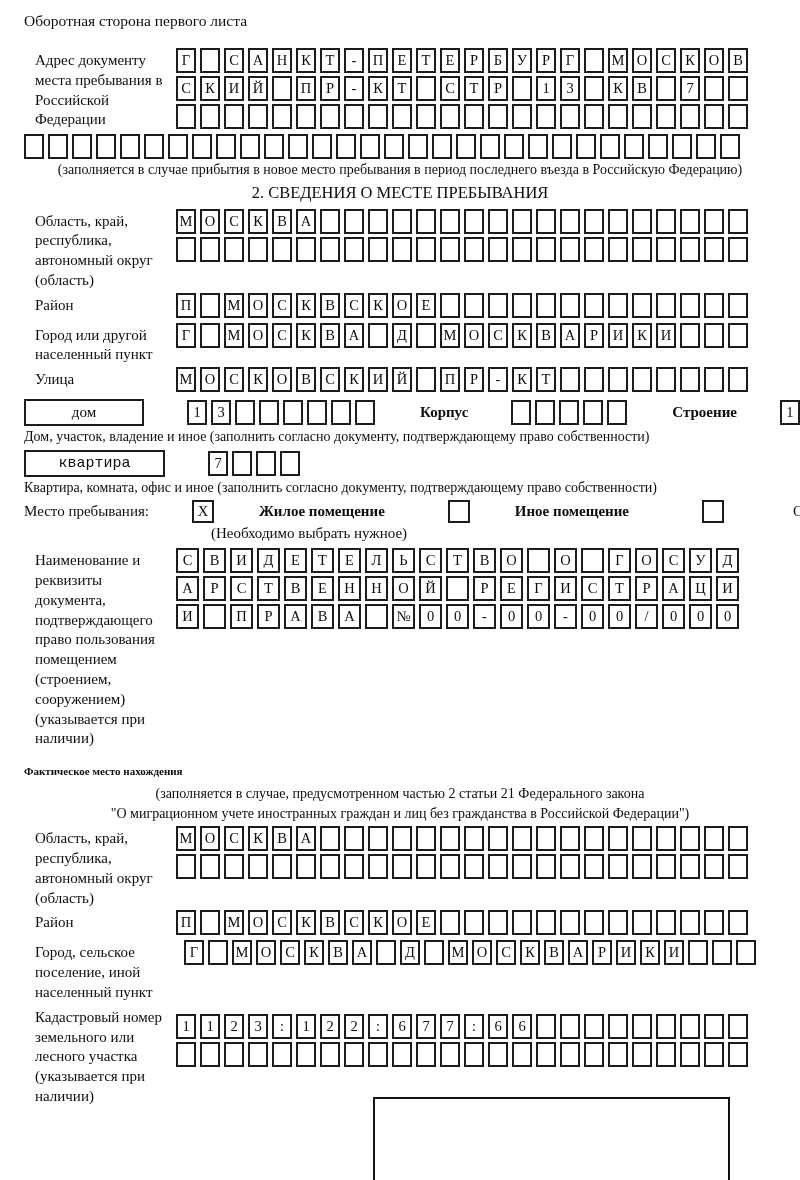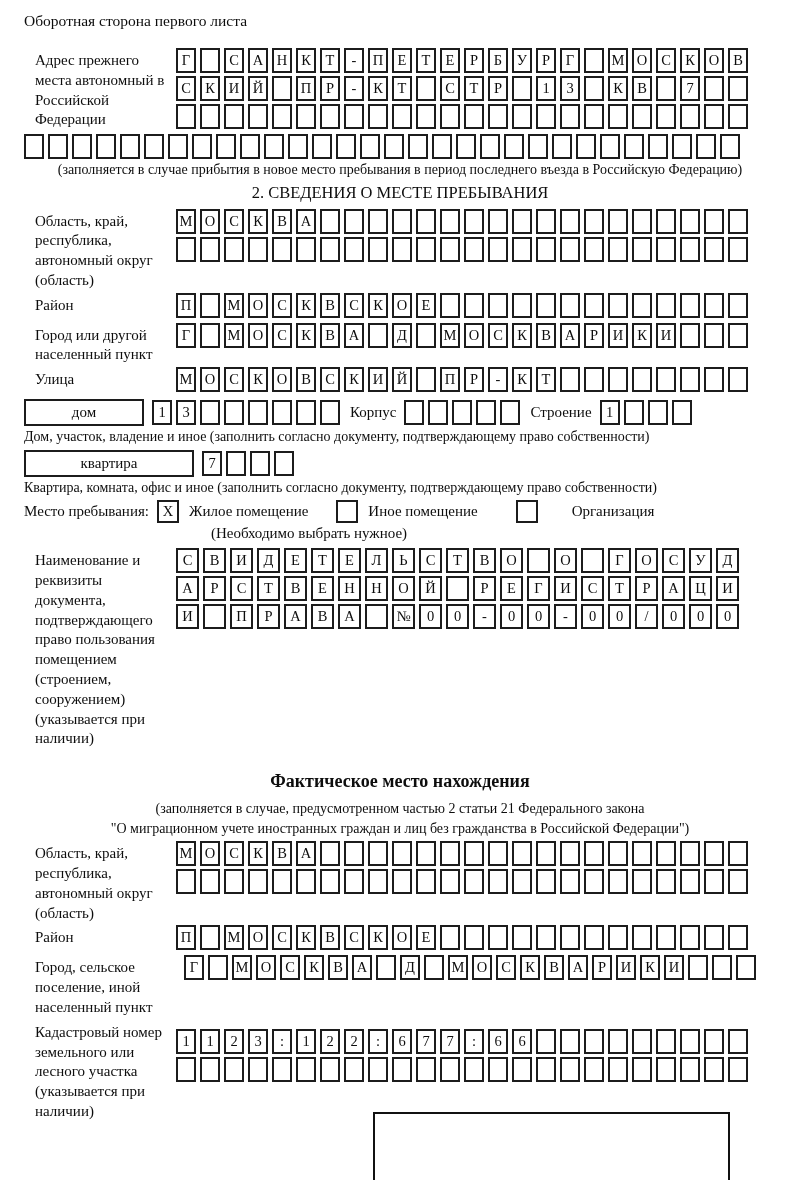--- a/index.html
+++ b/index.html
@@ -11,44 +11,44 @@
   .labelcol { width:152px; flex:0 0 auto; line-height:1.32; padding-top:3px; padding-left:11px; }
   .labelcol.w160 { width:160px; padding-left:11px; }
   .rowscol { flex:1 1 auto; }
   .boxrow { display:flex; gap:4px; margin-bottom:3px; }
   .cell { flex:0 0 auto; width:20px; height:25px; border:2px solid #1c1c1c;
     display:flex; align-items:center; justify-content:center; font-size:14.5px; background:#fff; }
   .doccells .cell { width:23px; }
   .fullrow { margin-top:2px; margin-bottom:2px; }
   .note { font-size:14px; text-align:center; line-height:1.25; margin:2px 0 4px 0; }
   .sec-title { text-align:center; font-weight:normal; font-size:16.5px; margin:4px 0 6px 0; }
-  .sub-title { text-align:center; font-weight:bold; font-size:18px; margin:22px 0 8px 0; }
+  .sub-title { font-weight:bold; font-size:11px; margin:16px 0 8px 0; }
   .widebox { border:2px solid #1c1c1c; height:27px; display:flex; align-items:center;
     justify-content:center; flex:0 0 auto; }
   .dom-box { width:120px; }
-  .kv-box { width:170px; }
-  .inline-row { display:flex; align-items:center; margin:4px 0 2px 0; }
+  .kv-box { width:141px;font-family:Liberation Mono, monospace; }
+  .inline-row { display:flex; align-items:center; margin:4px 0 2px 0;gap:35px; }
   .inline-row .boxrow { margin-bottom:0; }
-  .gap8 { margin-left:8px; } .gap10 { margin-left:10px; }
+  .gap8 { margin-left:8px; } .gap10 { margin-left:10px;font-weight:bold; }
   .lbl { flex:0 0 auto; }
   .chk { width:22px; height:23px; }
   .stay-note { margin-left:180px; width:210px; text-align:center; font-size:15px; margin-bottom:6px; }
   .block-gap { margin-top:6px;justify-content:space-between; }
   .stamp-box { width:357px; height:175px; border:2px solid #111; margin-left:349px; margin-top:-12px; }
   .cad-rows { padding-top:9px; }
 </style>
 </head>
 <body>
 
 <div class="page">
 
   <div class="top-note">Оборотная сторона первого листа</div>
 
   <div class="flexrow">
-    <div class="labelcol" style="padding-left:11px">Адрес прежнего места автономный в Российской Федерации</div>
+    <div class="labelcol" style="padding-left:11px">Адрес документу места пребывания в Российской Федерации</div>
     <div class="rowscol">
       <div class="boxrow">
           <span class="cell">Г</span>
           <span class="cell"></span>
           <span class="cell">С</span>
           <span class="cell">А</span>
           <span class="cell">Н</span>
           <span class="cell">К</span>
           <span class="cell">Т</span>
           <span class="cell">-</span>

